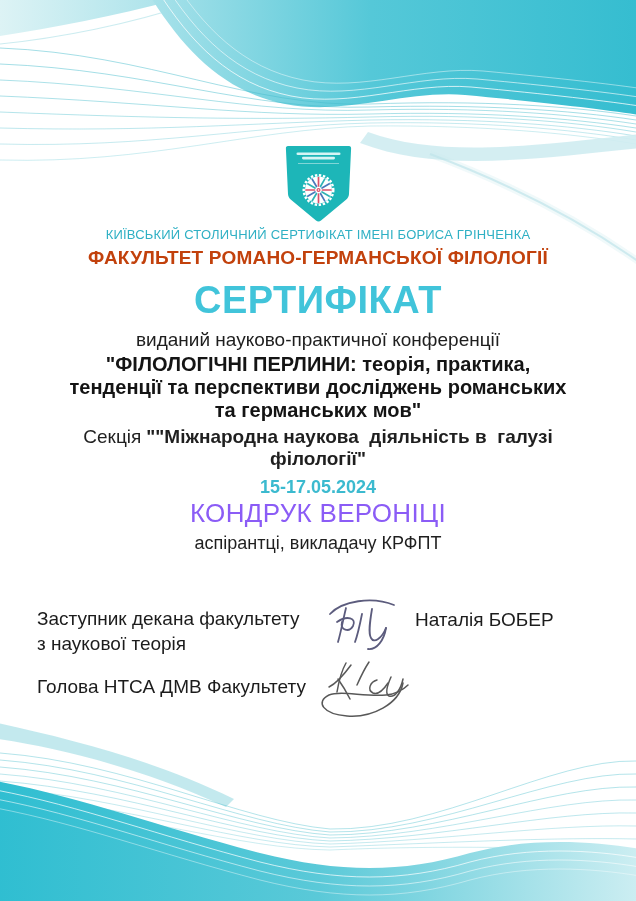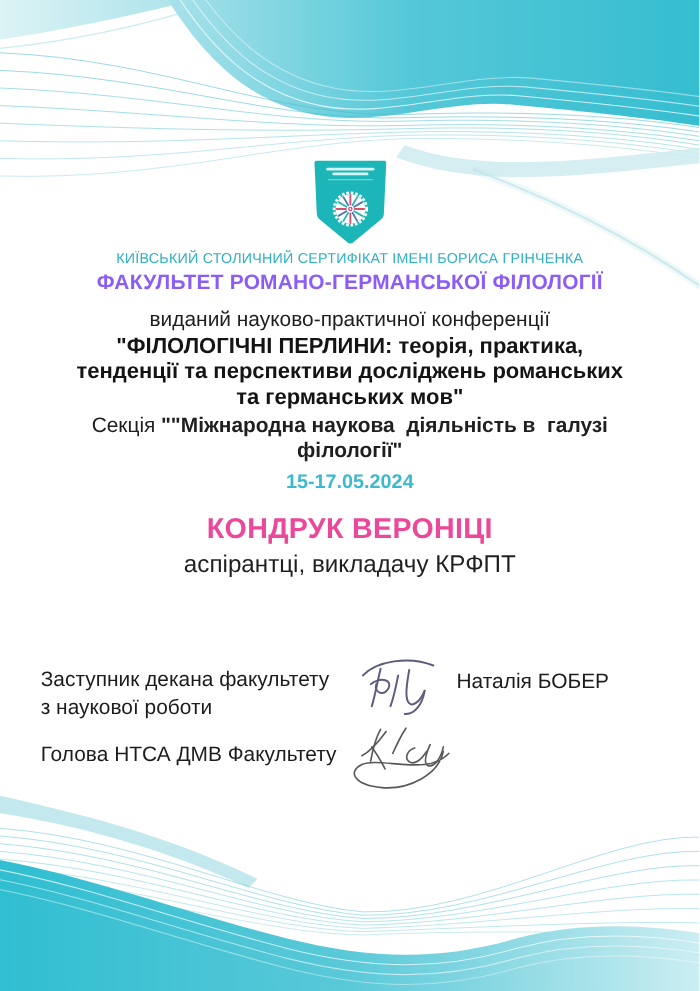--- a/index.html
+++ b/index.html
@@ -13,32 +13,32 @@
   }
   .wave{position:absolute;left:0;z-index:0;display:block;}
   .wave-top{top:0;}
   .wave-bottom{bottom:0;}
   .logo{position:absolute;left:285px;top:146px;z-index:2;}
   .content{
     position:absolute;top:228px;left:0;width:636px;
     text-align:center;z-index:2;line-height:1.15;
   }
   .univ{font-size:13px;font-weight:400;color:#2fb0c4;letter-spacing:.2px;}
-  .faculty{font-size:19px;font-weight:700;color:#8b5cf6;margin-top:4px;letter-spacing:.2px;}
+  .faculty{font-size:19px;font-weight:700;color:#c2410c;margin-top:4px;letter-spacing:.2px;}
   .cert-title{font-size:38px;font-weight:700;color:#41c4da;margin-top:13px;line-height:36px;letter-spacing:.5px;}
   .subtitle{font-size:19px;margin-top:11px;color:#1e1e1e;}
   .conf-line{font-size:20px;font-weight:700;color:#141414;line-height:23px;}
   .conf{margin-top:2px;}
   .section{font-size:19px;margin-top:4px;line-height:22px;width:570px;margin-left:auto;margin-right:auto;}
   .section .label{font-weight:400;margin-right:5px;}
   .section .bold{font-weight:700;white-space:pre-wrap;}
   .date{font-size:18px;font-weight:700;color:#3bbacf;margin-top:7px;}
   .issued{font-size:19px;margin-top:3px;}
-  .recipient{font-size:26px;font-weight:700;margin-top:18px;letter-spacing:.3px;color:#ec4899;}
-  .role{font-size:22px;margin-top:4px;}
+  .recipient{font-size:26px;font-weight:400;margin-top:2px;letter-spacing:.3px;color:#8b5cf6;}
+  .role{font-size:18px;margin-top:4px;}
   .sig-row{position:absolute;left:0;width:636px;height:80px;z-index:2;}
   .sig-row-1{top:598px;}
   .sig-row-2{top:662px;}
   .sig-pos{position:absolute;left:37px;top:8px;width:265px;text-align:left;font-size:19px;line-height:25px;color:#1c1c1c;}
   .sig-row-2 .sig-pos{top:12px;width:300px;}
   .sig-name{position:absolute;left:415px;top:11px;font-size:19px;text-align:center;white-space:nowrap;color:#1c1c1c;}
   .sig-row-2 .sig-name{top:14px;}
   .sig-svg{position:absolute;left:322px;top:-6px;}
   .sig-row-2 .sig-svg{left:312px;top:-6px;}
 </style>
@@ -133,38 +133,39 @@
       <path d="M35.5,40.5 L39.7,33.2" stroke="#2fb3b5"></path>
       <path d="M37,42 L44.3,37.8" stroke="#4a79bb"></path>
     </g>
     <circle cx="33.5" cy="44" r="2" fill="#d9506a"></circle>
     <circle cx="33.5" cy="44" r="0.8" fill="#ffffff"></circle>
   </svg>
 
   <div class="content">
     <div class="univ">КИЇВСЬКИЙ СТОЛИЧНИЙ СЕРТИФІКАТ ІМЕНІ БОРИСА ГРІНЧЕНКА</div>
     <div class="faculty">ФАКУЛЬТЕТ РОМАНО-ГЕРМАНСЬКОЇ ФІЛОЛОГІЇ</div>
+    <div class="cert-title">СЕРТИФІКАТ</div>
     <div class="subtitle">виданий науково-практичної конференції</div>
     <div class="conf">
       <div class="conf-line">"ФІЛОЛОГІЧНІ ПЕРЛИНИ: теорія, практика,</div>
       <div class="conf-line">тенденції та перспективи досліджень романських</div>
       <div class="conf-line">та германських мов"</div>
     </div>
     <div class="section">
       <span class="label">Секція</span><span class="bold">""Міжнародна наукова  діяльність в  галузі філології"</span>
     </div>
     <div class="date">15-17.05.2024</div>
     <div class="recipient">КОНДРУК ВЕРОНІЦІ</div>
     <div class="role">аспірантці, викладачу КРФПТ</div>
   </div>
 
   <div class="sig-row sig-row-1">
     <div class="sig-pos">
       <div>Заступник декана факультету</div>
-      <div>з наукової роботи</div>
+      <div>з наукової теорія</div>
     </div>
     <svg class="sig-svg" width="80" height="62" viewBox="0 0 80 62">
       <g fill="none" stroke="#4b4b70" stroke-width="1.8" stroke-linecap="round" opacity="0.9">
         <path d="M8,22 C20,9 50,4 72,13"></path>
         <path d="M24,16 C21,28 19,40 16,50"></path>
         <path d="M15,30 C25,23 35,26 31,34 C27,41 18,38 20,30"></path>
         <path d="M40,22 C38,32 36,42 33,50"></path>
         <path d="M50,17 C48,29 46,41 49,46 C52,52 60,46 64,36"></path>
         <path d="M64,36 C62,48 55,58 46,57"></path>
       </g>

